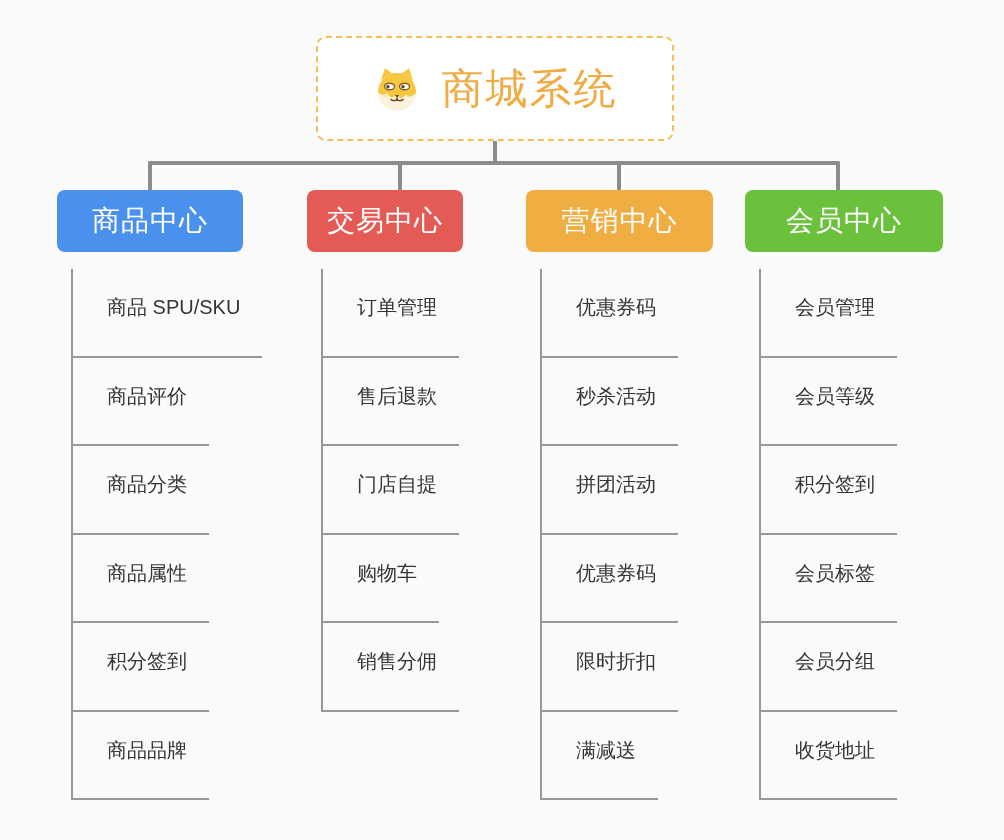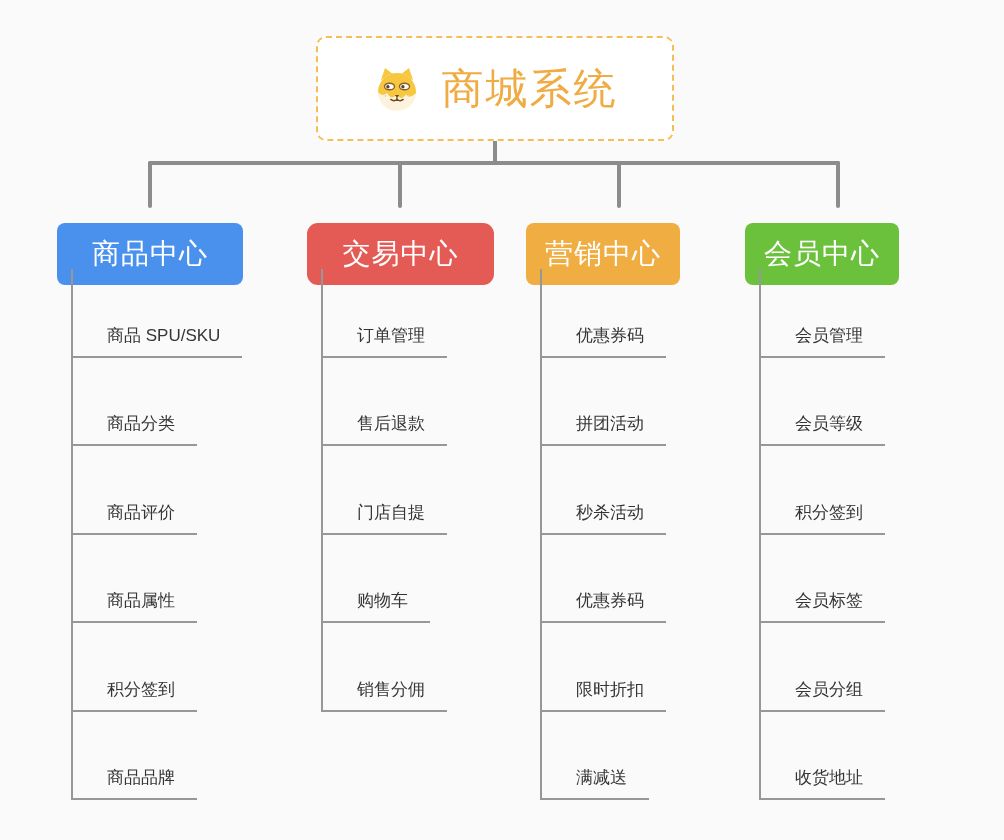--- a/index.html
+++ b/index.html
@@ -30,46 +30,46 @@
   .conn-stem  { left: 493px; top: 141px; width: 4px; height: 22px; }
   .conn-hbar  { left: 148px; top: 161px; width: 692px; height: 4px; border-radius: 2px; }
   .conn-drop  { top: 161px; width: 4px; height: 47px; border-radius: 2px; }
   .conn-drop.d1 { left: 148px; }
   .conn-drop.d2 { left: 398px; }
   .conn-drop.d3 { left: 617px; }
   .conn-drop.d4 { left: 836px; }
 
   
   .branch-box {
-    position: absolute; top: 223px; height: 62px;
+    position: absolute; top: 190px; height: 62px;
     border-radius: 8px;
     display: flex; align-items: center; justify-content: center;
     color: #ffffff; font-size: 28px; letter-spacing: 1px; white-space: nowrap;
   }
   .branch-box.b1 { left: 57px;  width: 186px; }
-  .branch-box.b2 { left: 307px; width: 187px; border-radius: 11px; }
-  .branch-box.b3 { left: 526px; width: 154px; }
-  .branch-box.b4 { left: 745px; width: 154px; }
+  .branch-box.b2 { left: 307px; width: 156px; }
+  .branch-box.b3 { left: 526px; width: 187px; }
+  .branch-box.b4 { left: 745px; width: 198px; }
 
   
   .children {
     position: absolute; top: 269px;
     border-left: 2px solid #979797;
   }
   .children.c1 { left: 71px; }
   .children.c2 { left: 321px; }
   .children.c3 { left: 540px; }
   .children.c4 { left: 759px; }
   .child-item {
-    display: flex; align-items: flex-end;
+    display: flex; align-items: center;
     height: 88.5px; box-sizing: border-box;
     width: fit-content;
     padding-left: 34px; padding-right: 22px;
     border-bottom: 2px solid #979797;
-    font-size: 17px; color: #353535; white-space: nowrap;
+    font-size: 20px; color: #353535; white-space: nowrap;
   }
   .child-item .child-label { padding-bottom: 9px; }
 </style>
 </head>
 <body>
 
 <div class="canvas">
 
   <div class="root-node">
     <svg class="root-icon" viewBox="0 0 48 48" aria-hidden="true">
@@ -107,24 +107,24 @@
   </div>
   <div class="branch-box b4" style="background: rgb(108, 193, 60);">
     <span>会员中心</span>
   </div>
 
   <div class="children c1">
     <div class="child-item">
         <span class="child-label">商品 SPU/SKU</span>
       </div>
     <div class="child-item">
-        <span class="child-label">商品分类</span>
+        <span class="child-label">商品评价</span>
       </div>
     <div class="child-item">
-        <span class="child-label">商品评价</span>
+        <span class="child-label">商品分类</span>
       </div>
     <div class="child-item">
         <span class="child-label">商品属性</span>
       </div>
     <div class="child-item">
         <span class="child-label">积分签到</span>
       </div>
     <div class="child-item">
         <span class="child-label">商品品牌</span>
       </div>
@@ -146,24 +146,24 @@
     <div class="child-item">
         <span class="child-label">销售分佣</span>
       </div>
   </div>
 
   <div class="children c3">
     <div class="child-item">
         <span class="child-label">优惠券码</span>
       </div>
     <div class="child-item">
-        <span class="child-label">拼团活动</span>
+        <span class="child-label">秒杀活动</span>
       </div>
     <div class="child-item">
-        <span class="child-label">秒杀活动</span>
+        <span class="child-label">拼团活动</span>
       </div>
     <div class="child-item">
         <span class="child-label">优惠券码</span>
       </div>
     <div class="child-item">
         <span class="child-label">限时折扣</span>
       </div>
     <div class="child-item">
         <span class="child-label">满减送</span>
       </div>

